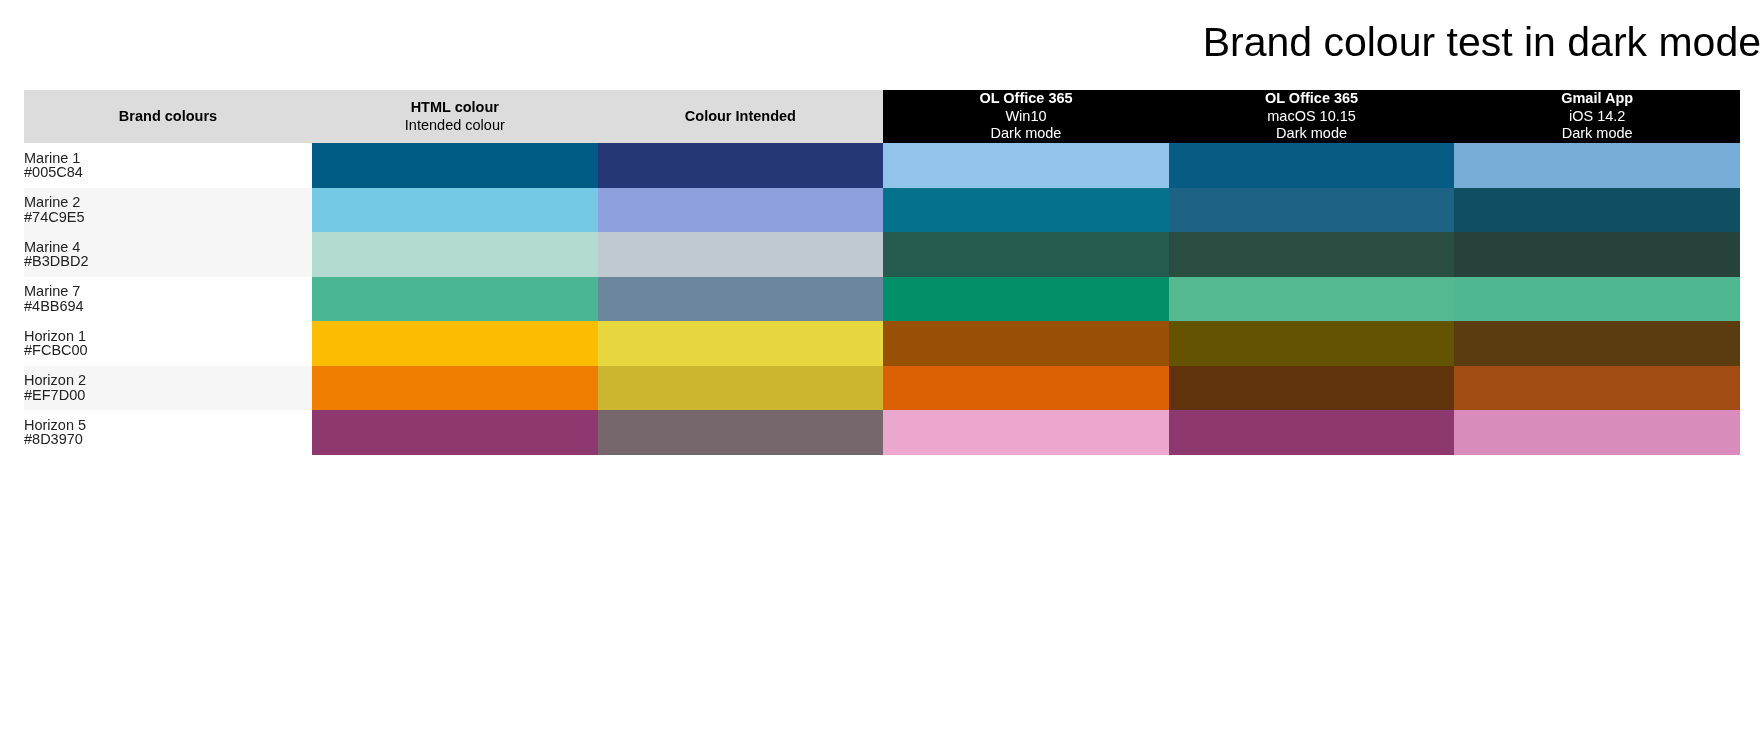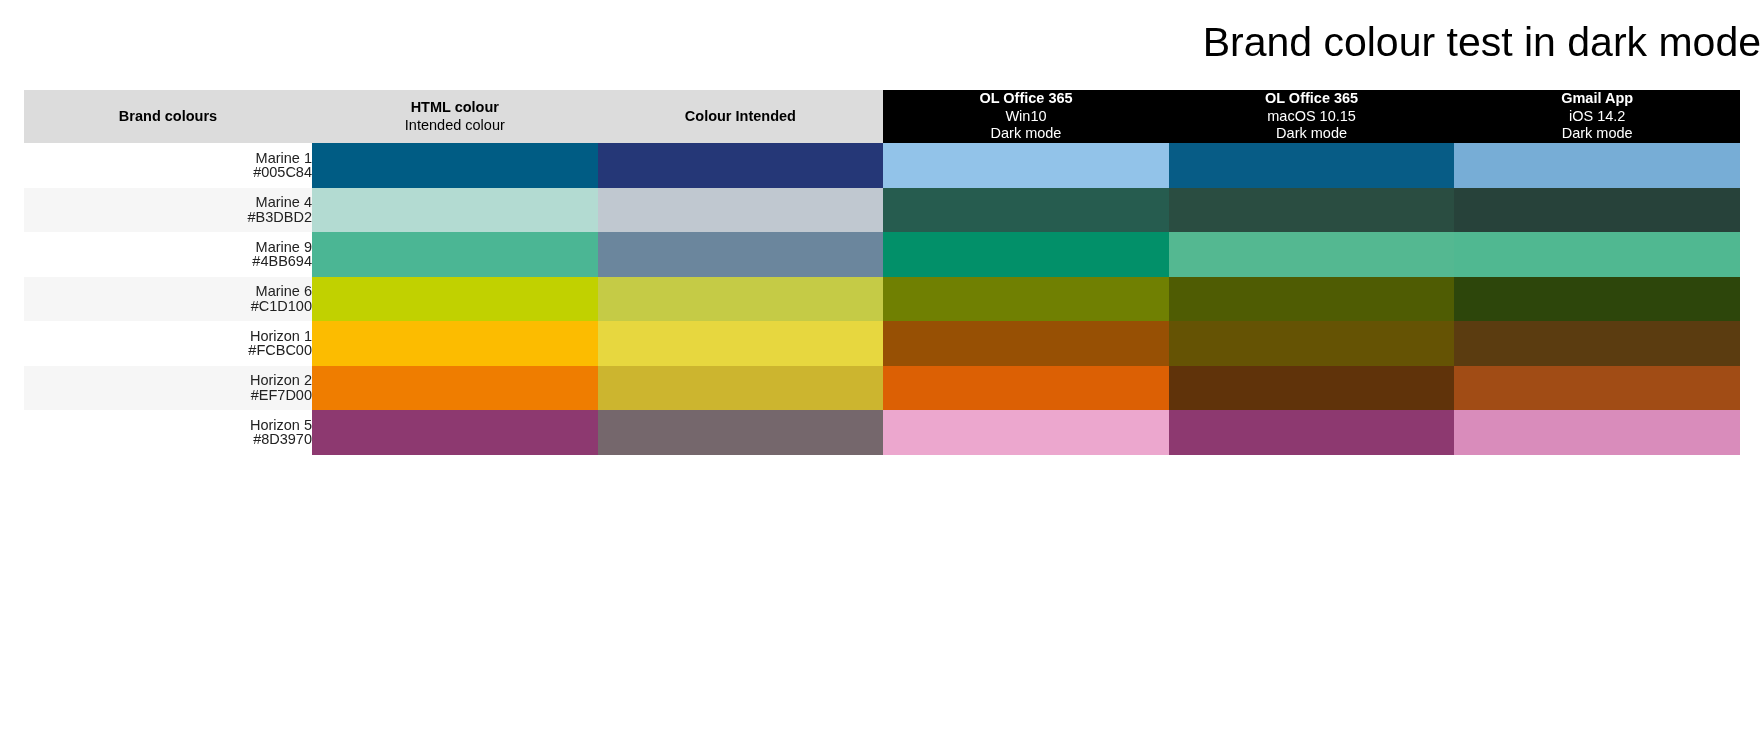--- a/index.html
+++ b/index.html
@@ -77,21 +77,21 @@
   .h-sub {
     font-size: 14.5px;
     font-weight: 400;
     white-space: nowrap;
   }
 
   
   tr.data-row { height: 44.5px; }
   td { padding: 0; margin: 0; }
   td.label-cell {
-    text-align: right;
+    text-align: left;
     vertical-align: middle;
     font-size: 14.5px;
     line-height: 1.0;
     color: #222222;
   }
   td.label-cell .nm { display: block; }
   td.label-cell .hx { display: block; }
   tr.row-odd  td.label-cell { background: #ffffff; }
   tr.row-even td.label-cell { background: #f6f6f6; }
   td.swatch { padding: 0; }
@@ -176,20 +176,41 @@
             </td>
             <td class="swatch">
               <span class="sw" style="background-color: rgb(7, 92, 134);"></span>
             </td>
             <td class="swatch">
               <span class="sw" style="background-color: rgb(119, 173, 214);"></span>
             </td>
           </tr>
           <tr class="data-row row-even">
             <td class="label-cell">
+              <span class="nm">Marine 2</span>
+              <span class="hx">#74C9E5</span>
+            </td>
+            <td class="swatch">
+              <span class="sw" style="background-color: rgb(116, 201, 229);"></span>
+            </td>
+            <td class="swatch">
+              <span class="sw" style="background-color: rgb(143, 160, 222);"></span>
+            </td>
+            <td class="swatch">
+              <span class="sw" style="background-color: rgb(6, 113, 141);"></span>
+            </td>
+            <td class="swatch">
+              <span class="sw" style="background-color: rgb(30, 99, 134);"></span>
+            </td>
+            <td class="swatch">
+              <span class="sw" style="background-color: rgb(16, 78, 97);"></span>
+            </td>
+          </tr>
+          <tr class="data-row row-even">
+            <td class="label-cell">
               <span class="nm">Marine 4</span>
               <span class="hx">#B3DBD2</span>
             </td>
             <td class="swatch">
               <span class="sw" style="background-color: rgb(179, 219, 210);"></span>
             </td>
             <td class="swatch">
               <span class="sw" style="background-color: rgb(192, 200, 208);"></span>
             </td>
             <td class="swatch">
@@ -197,58 +218,37 @@
             </td>
             <td class="swatch">
               <span class="sw" style="background-color: rgb(42, 77, 65);"></span>
             </td>
             <td class="swatch">
               <span class="sw" style="background-color: rgb(39, 66, 58);"></span>
             </td>
           </tr>
           <tr class="data-row row-odd">
             <td class="label-cell">
-              <span class="nm">Marine 9</span>
+              <span class="nm">Marine 7</span>
               <span class="hx">#4BB694</span>
             </td>
             <td class="swatch">
               <span class="sw" style="background-color: rgb(75, 182, 148);"></span>
             </td>
             <td class="swatch">
               <span class="sw" style="background-color: rgb(107, 134, 157);"></span>
             </td>
             <td class="swatch">
               <span class="sw" style="background-color: rgb(2, 144, 105);"></span>
             </td>
             <td class="swatch">
               <span class="sw" style="background-color: rgb(84, 184, 145);"></span>
             </td>
             <td class="swatch">
               <span class="sw" style="background-color: rgb(80, 184, 145);"></span>
-            </td>
-          </tr>
-          <tr class="data-row row-even">
-            <td class="label-cell">
-              <span class="nm">Marine 6</span>
-              <span class="hx">#C1D100</span>
-            </td>
-            <td class="swatch">
-              <span class="sw" style="background-color: rgb(193, 209, 0);"></span>
-            </td>
-            <td class="swatch">
-              <span class="sw" style="background-color: rgb(197, 203, 70);"></span>
-            </td>
-            <td class="swatch">
-              <span class="sw" style="background-color: rgb(112, 128, 2);"></span>
-            </td>
-            <td class="swatch">
-              <span class="sw" style="background-color: rgb(79, 92, 3);"></span>
-            </td>
-            <td class="swatch">
-              <span class="sw" style="background-color: rgb(45, 70, 11);"></span>
             </td>
           </tr>
           <tr class="data-row row-odd">
             <td class="label-cell">
               <span class="nm">Horizon 1</span>
               <span class="hx">#FCBC00</span>
             </td>
             <td class="swatch">
               <span class="sw" style="background-color: rgb(252, 188, 0);"></span>
             </td>

